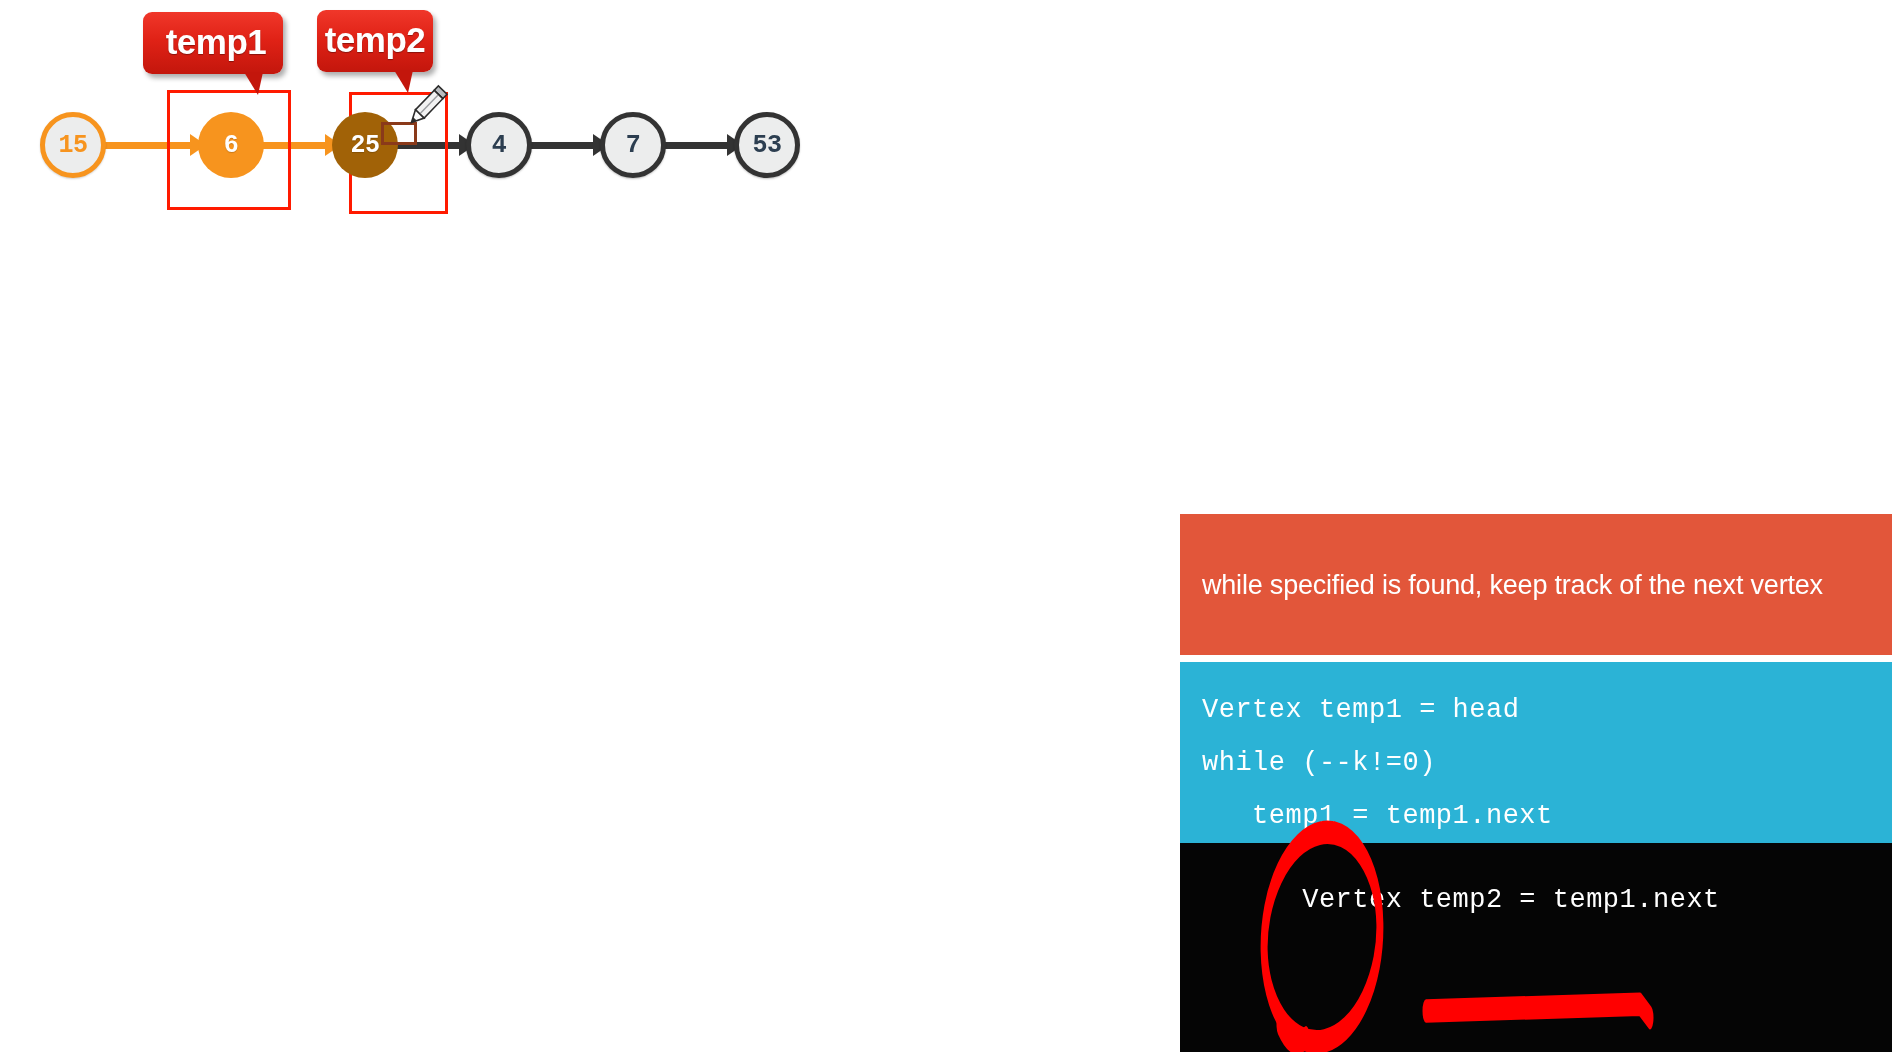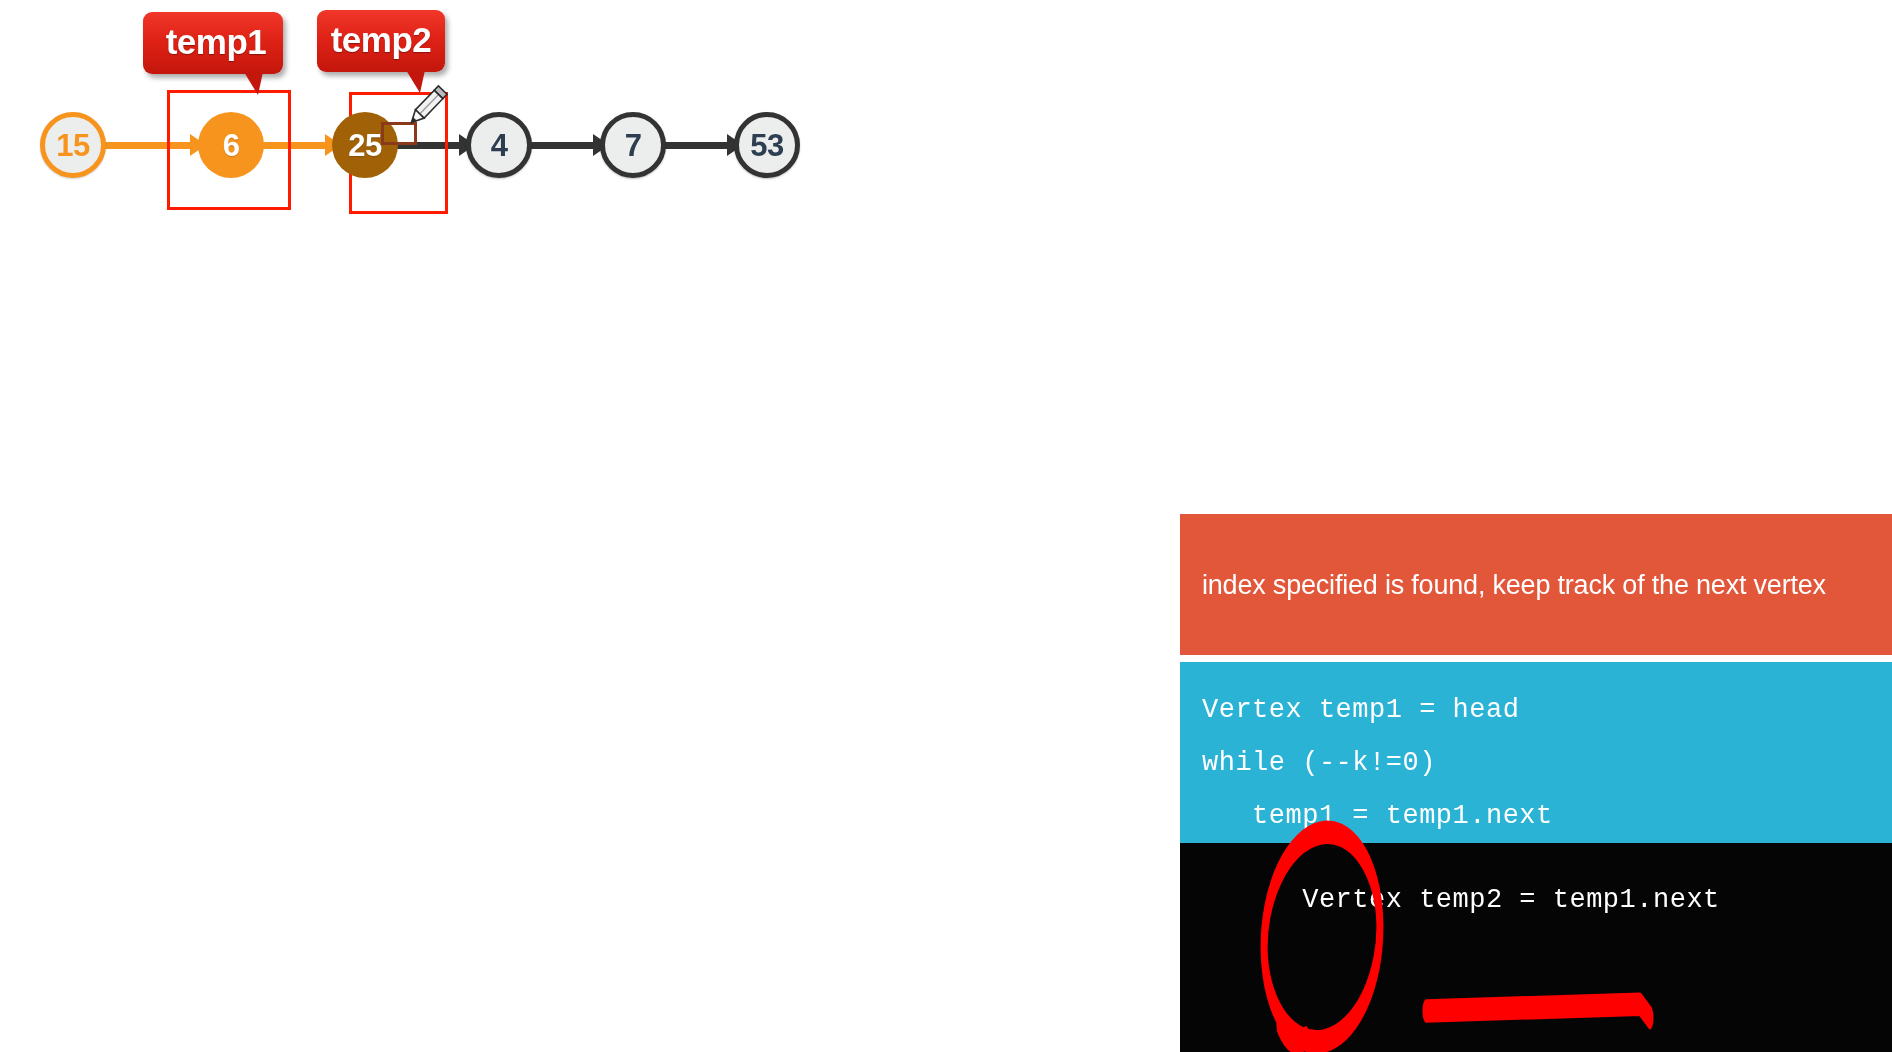--- a/index.html
+++ b/index.html
@@ -26,23 +26,23 @@
     height: 230px;
   }
 
   .node {
     position: absolute;
     border-radius: 50%;
     display: flex;
     align-items: center;
     justify-content: center;
     box-sizing: border-box;
-    font-family: Liberation Sans, sans-serif;
+    font-family: Liberation Mono, monospace;
     font-weight: 700;
-    font-size: 31px;
+    font-size: 25px;
     letter-spacing: -0.5px;
     line-height: 1;
   }
   .node.plain {
     width: 66px;
     height: 66px;
     background: #eceded;
     border: 5px solid #333333;
     color: #2c3e50;
     box-shadow: 0 1px 2px rgba(0,0,0,0.25);
@@ -220,41 +220,41 @@
   <div class="node plain" style="left:600px; top:112px;">7</div>
 
   <div class="node plain" style="left:734px; top:112px;">53</div>
 
   <div id="green-annot-rect" style="left:381px; top:122px; width:36px; height:23px;"></div>
 
   <div class="callout" style="left:143px; top:12px; width:140px; height:62px;padding-left:6px;">
     <span>temp1</span>
   </div>
 
-  <div class="callout" style="left:317px; top:10px; width:128px; height:62px;">
+  <div class="callout" style="left:317px; top:10px; width:116px; height:62px;">
     <span>temp2</span>
   </div>
 
   <div id="pencil-cursor" style="left:398px; top:78px; width:56px; height:56px;">
     <svg width="56" height="56" viewBox="0 0 56 56">
       <g transform="rotate(44 28 28)">
         <rect x="23" y="5" width="12" height="6" fill="#b9bcbf" stroke="#2b2b2b" stroke-width="1.6"></rect>
         <rect x="23" y="11" width="12" height="27" fill="#f2f2f2" stroke="#2b2b2b" stroke-width="1.6"></rect>
         <line x1="29" y1="12" x2="29" y2="37" stroke="#9a9da0" stroke-width="1.4"></line>
         <polygon points="23,38 35,38 29,50" fill="#fbfbfb" stroke="#2b2b2b" stroke-width="1.6"></polygon>
         <polygon points="26.6,45 31.4,45 29,50" fill="#2b2b2b"></polygon>
       </g>
     </svg>
   </div>
 </div>
 
 <div id="slide-panel">
 
   <div id="callout-banner">
-    <span>index specified is found, keep track of the next vertex</span>
+    <span>while specified is found, keep track of the next vertex</span>
   </div>
 
   <div id="code-block">
     <div class="code-line">Vertex temp1 = head</div>
     <div class="code-line">while (--k!=0)</div>
     <div class="code-line">   temp1 = temp1.next</div>
 
     <div class="code-line highlighted" style="overflow:visible;">
       <span>Vertex temp2 = temp1.next</span>
 

